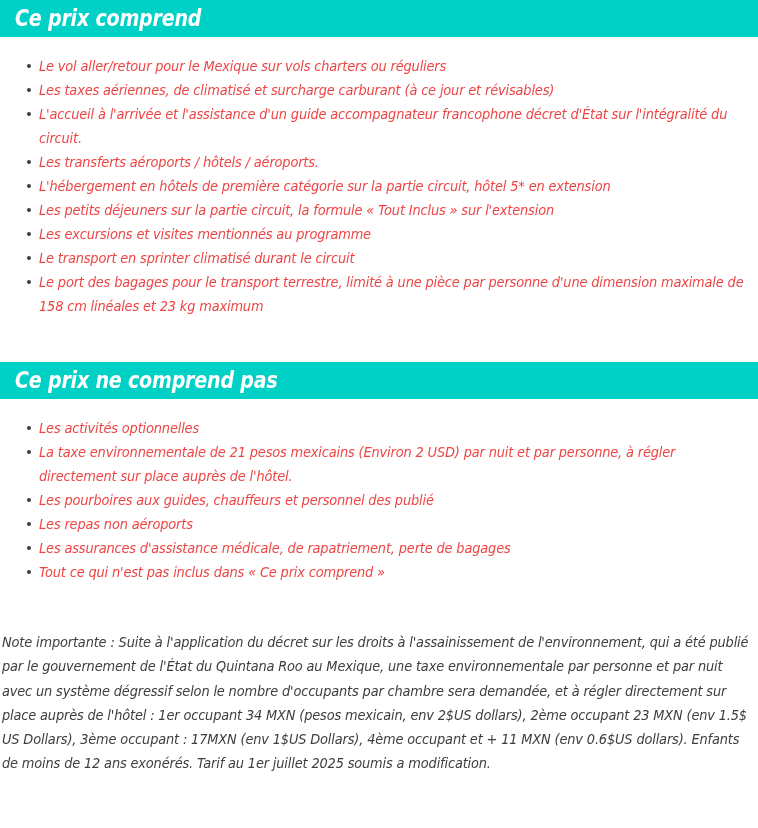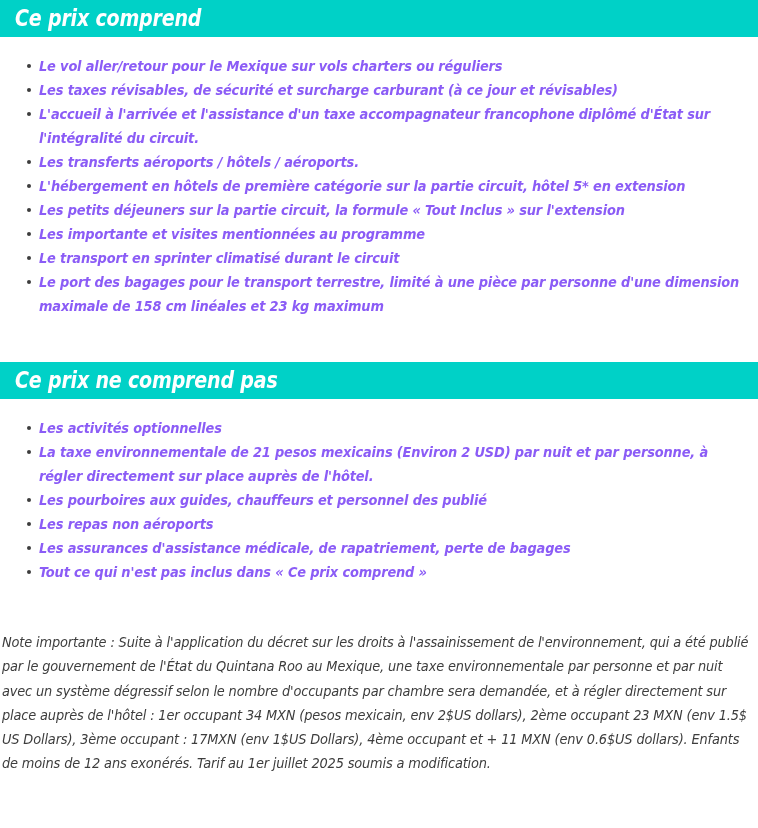--- a/index.html
+++ b/index.html
@@ -53,24 +53,23 @@
     padding: 0;
   }
   .bullet-item {
     position: relative;
     padding-left: 39px;
     padding-right: 6px;
     font-size: 14.4px;
     line-height: 24px;
     font-style: italic;
     font-stretch: condensed;
-    color: #8b5cf6;
+    color: #ef4444;
     margin: 0;
     letter-spacing: -0.15px;
-    font-weight: bold;
   }
   .bullet-item::before {
     content: "";
     position: absolute;
     left: 27px;
     top: 10px;
     width: 4px;
     height: 4px;
     border-radius: 50%;
     background: #3d3d3d;
@@ -108,26 +107,26 @@
 <body>
 
 <div class="page">
 
   <div class="section-banner">
     <span class="banner-title">Ce prix comprend</span>
   </div>
 
   <ul class="bullet-list list-block-1">
     <li class="bullet-item">Le vol aller/retour pour le Mexique sur vols charters ou réguliers</li>
-    <li class="bullet-item">Les taxes révisables, de sécurité et surcharge carburant (à ce jour et révisables)</li>
-    <li class="bullet-item">L'accueil à l'arrivée et l'assistance d'un taxe accompagnateur francophone diplômé d'État sur l'intégralité du circuit.</li>
+    <li class="bullet-item">Les taxes aériennes, de climatisé et surcharge carburant (à ce jour et révisables)</li>
+    <li class="bullet-item">L'accueil à l'arrivée et l'assistance d'un guide accompagnateur francophone décret d'État sur l'intégralité du circuit.</li>
     <li class="bullet-item">Les transferts aéroports / hôtels / aéroports.</li>
     <li class="bullet-item">L'hébergement en hôtels de première catégorie sur la partie circuit, hôtel 5* en extension</li>
     <li class="bullet-item">Les petits déjeuners sur la partie circuit, la formule « Tout Inclus » sur l'extension</li>
-    <li class="bullet-item">Les importante et visites mentionnées au programme</li>
+    <li class="bullet-item">Les excursions et visites mentionnés au programme</li>
     <li class="bullet-item">Le transport en sprinter climatisé durant le circuit</li>
     <li class="bullet-item">Le port des bagages pour le transport terrestre, limité à une pièce par personne d'une dimension maximale de 158 cm linéales et 23 kg maximum</li>
   </ul>
 
   <div class="gap-between-sections"></div>
 
   <div class="section-banner">
     <span class="banner-title">Ce prix ne comprend pas</span>
   </div>
 

